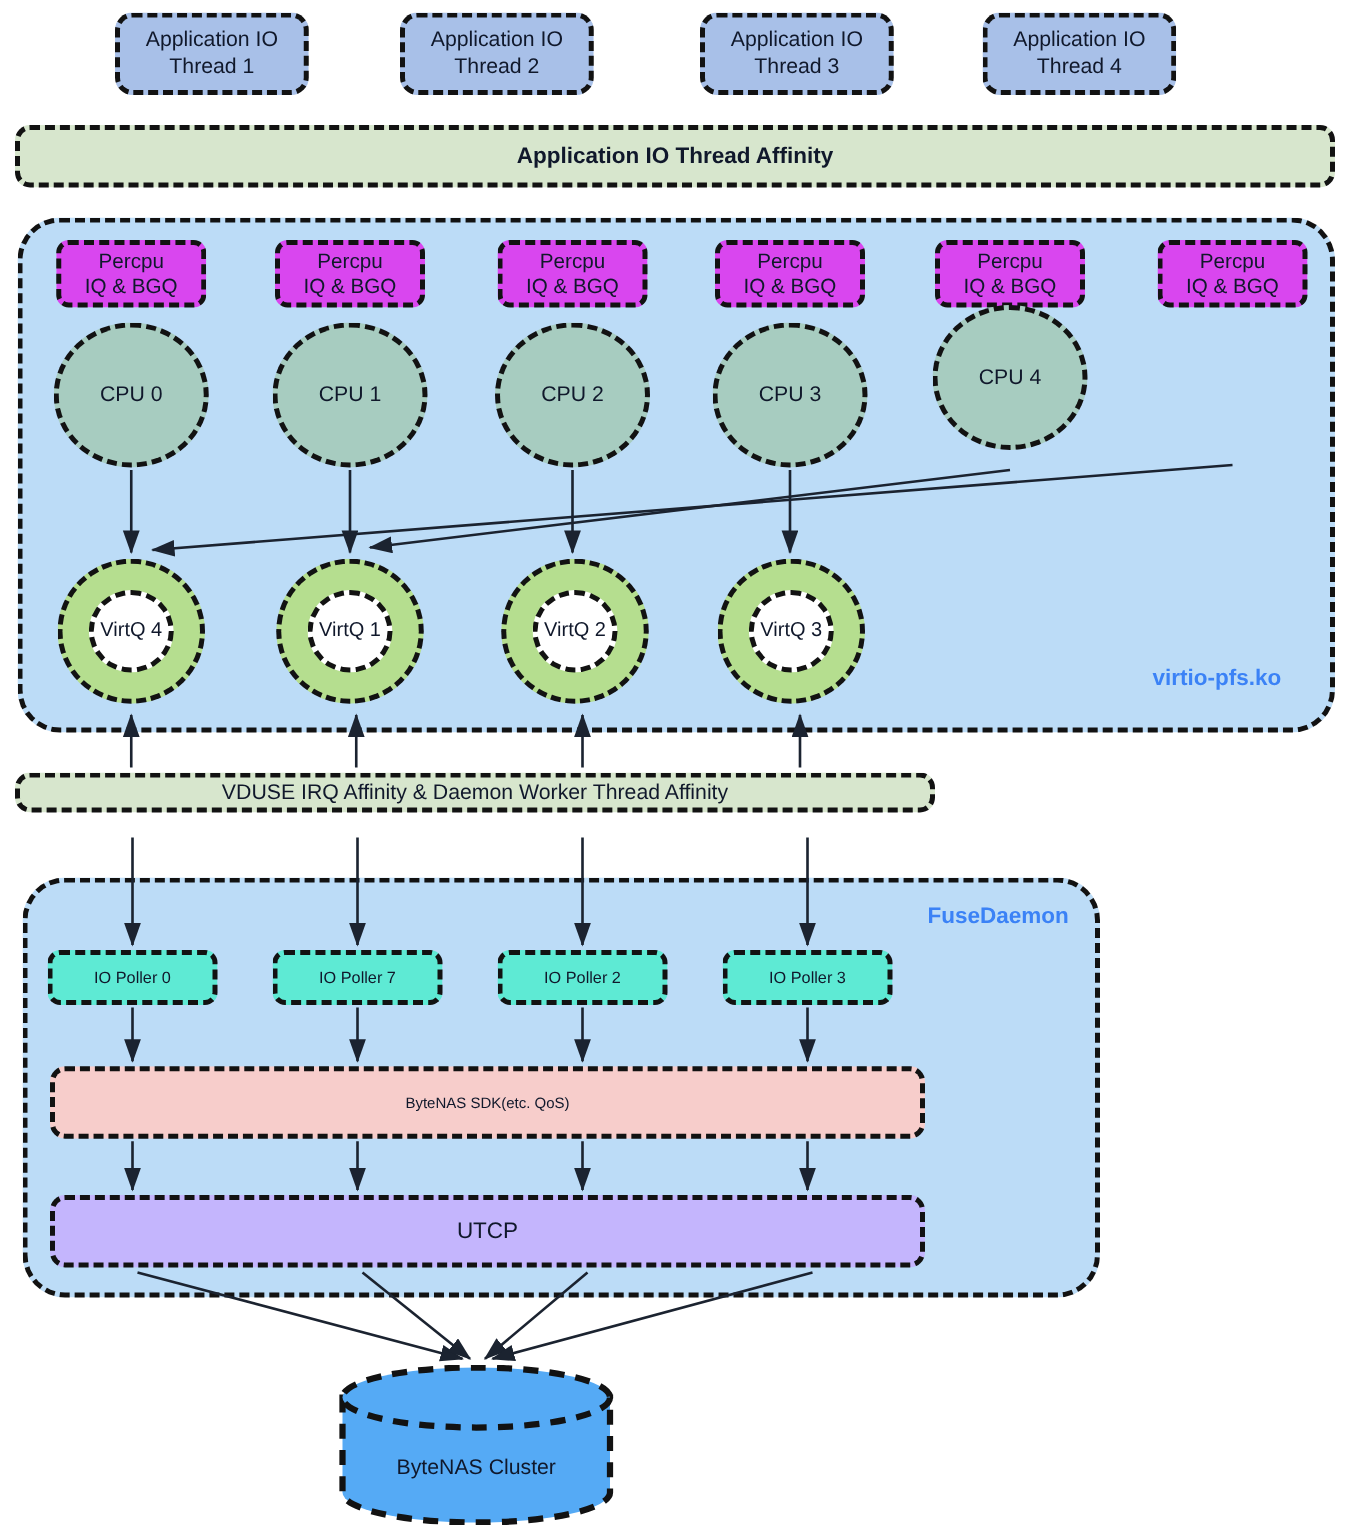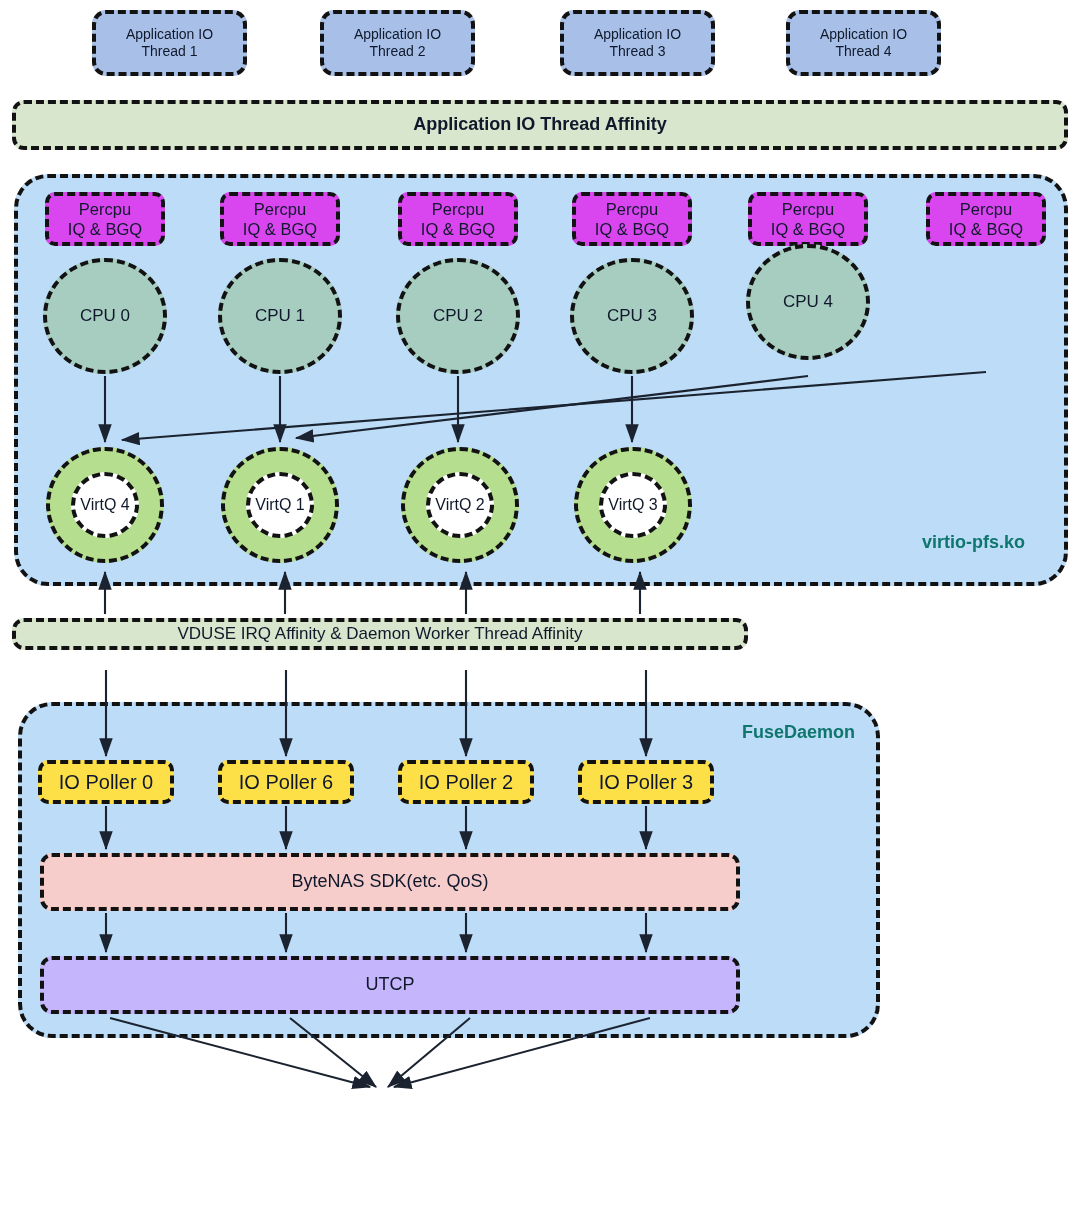--- a/index.html
+++ b/index.html
@@ -26,21 +26,21 @@
   }
   
   .dsh{
     border:4px dashed #121212;
   }
 
   
   .appthread{
     background:#a8c0e8;
     border-radius:14px;
-    font-size:14px;
+    font-size:17px;
     color:#10182b;
   }
 
   
   .affinity{
     background:#d7e6cd;
     border-radius:12px;
     font-size:18px;
     font-weight:700;
     color:#10182b;
@@ -49,21 +49,21 @@
 
   
   .container-blue{
     background:#bcdcf7;
     border-radius:34px;
   }
   .container-label{
     position:absolute;
     font-weight:bold;
     font-size:18px;
-    color:#0f766e;
+    color:#3b82f6;
     background:transparent;
   }
 
   
   .percpu{
     background:#d946ef;
     border-radius:10px;
     font-size:16.5px;
   }
 
@@ -88,30 +88,30 @@
     box-sizing:border-box;
     display:flex;
     align-items:center;
     justify-content:center;
     font-size:16px;
     color:#10182b;
   }
 
   
   .poller{
-    background:#fde047;
+    background:#5eead4;
     border-radius:10px;
-    font-size:20px;
+    font-size:13px;
   }
 
   
   .sdk{
     background:#f7cdcb;
     border-radius:12px;
-    font-size:18px;
+    font-size:12px;
   }
   .utcp{
     background:#c4b5fd;
     border-radius:12px;
     font-size:18px;
   }
 
   
   .cyl-wrap{position:absolute;}
   .cyl-label{
@@ -178,28 +178,35 @@
 
   <div class="virtq-outer dsh" style="left:574px;top:447px;width:118px;height:116px;"></div>
   <div class="virtq-inner dsh" style="left:599px;top:472px;width:68px;height:66px;">VirtQ 3</div>
 
   <div class="node dsh affinity small" style="left:12px;top:618px;width:736px;height:32px;">VDUSE IRQ Affinity &amp; Daemon Worker Thread Affinity</div>
 
   <div class="node dsh container-blue" style="left:18px;top:702px;width:862px;height:336px;"></div>
   <div class="container-label" style="left:742px;top:722px;">FuseDaemon</div>
 
   <div class="node dsh poller" style="left:38px;top:760px;width:136px;height:44px;">IO Poller 0</div>
-  <div class="node dsh poller" style="left:218px;top:760px;width:136px;height:44px;">IO Poller 6</div>
+  <div class="node dsh poller" style="left:218px;top:760px;width:136px;height:44px;">IO Poller 7</div>
   <div class="node dsh poller" style="left:398px;top:760px;width:136px;height:44px;">IO Poller 2</div>
   <div class="node dsh poller" style="left:578px;top:760px;width:136px;height:44px;">IO Poller 3</div>
 
   <div class="node dsh sdk" style="left:40px;top:853px;width:700px;height:58px;">ByteNAS SDK(etc. QoS)</div>
 
   <div class="node dsh utcp" style="left:40px;top:956px;width:700px;height:58px;">UTCP</div>
 
+  <div class="cyl-wrap" style="left:270px;top:1092px;width:222px;height:128px;">
+    <svg width="222" height="128" viewBox="0 0 222 128">
+      <path d="M4,26 L4,102 A107,24 0 0,0 218,102 L218,26 Z" fill="#55aaf5" stroke="#121212" stroke-width="5" stroke-dasharray="12,9" stroke-linecap="butt"></path>
+      <ellipse cx="111" cy="26" rx="107" ry="24" fill="#55aaf5" stroke="#121212" stroke-width="5" stroke-dasharray="12,9"></ellipse>
+    </svg>
+    <div class="cyl-label" style="top:72px;">ByteNAS Cluster</div>
+  </div>
 
   <svg class="overlay">
     <defs>
       <marker id="ah" markerWidth="10" markerHeight="10" refX="8.4" refY="3.2" orient="auto" markerUnits="strokeWidth">
         <path d="M0,0 L9,3.2 L0,6.4 z" fill="#1b2330"></path>
       </marker>
     </defs>
     <g stroke="#1b2330" stroke-width="2.1" fill="none" marker-end="url(#ah)">
 
       <line x1="105" y1="376" x2="105" y2="442"></line>

